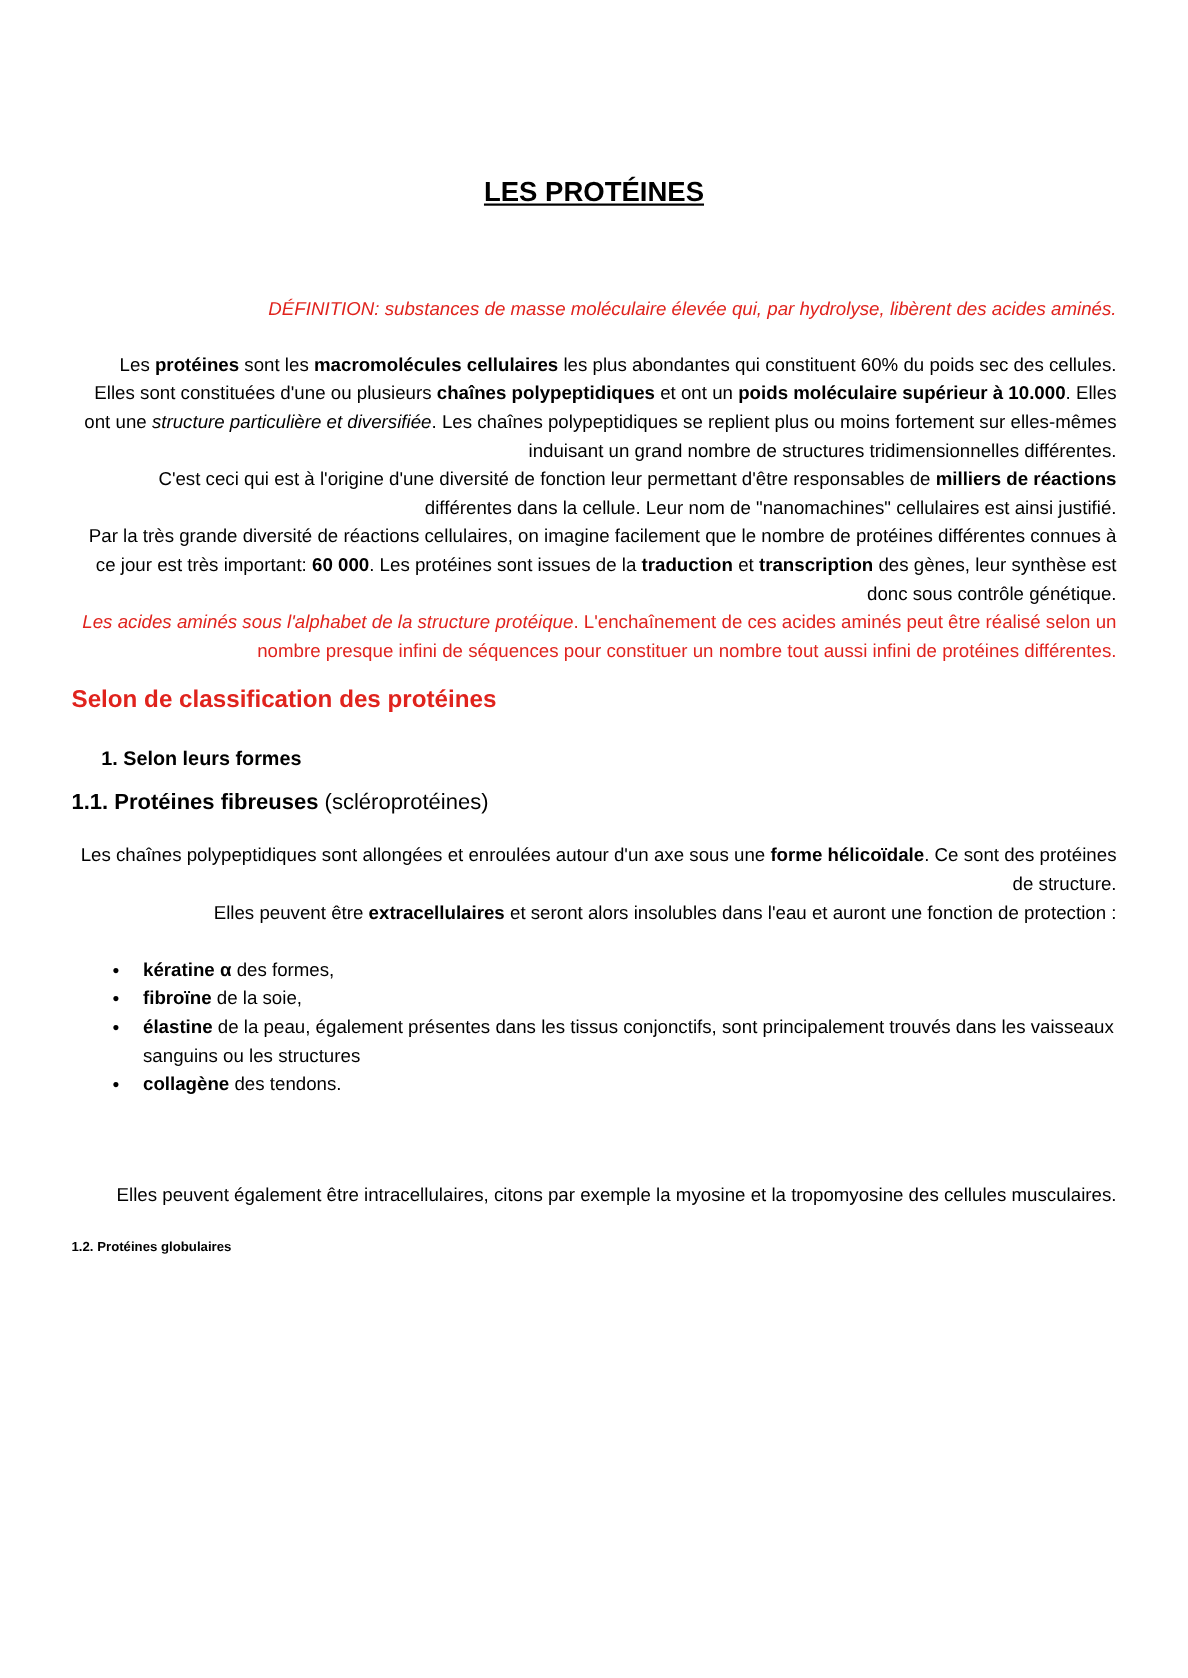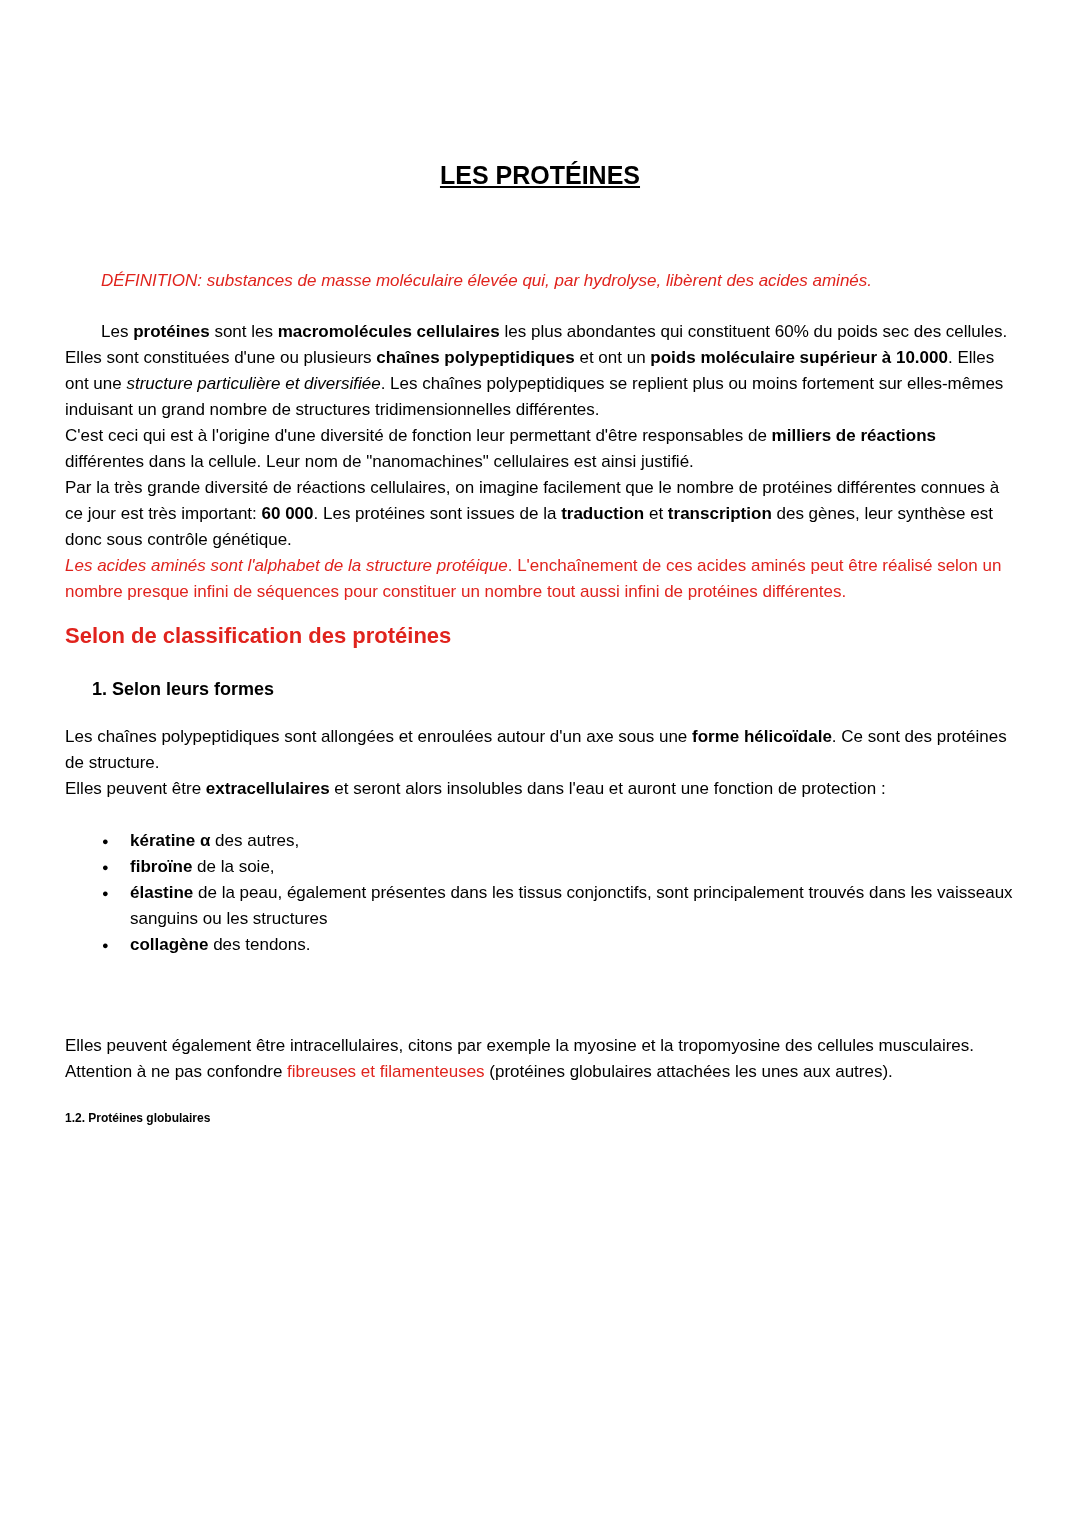--- a/index.html
+++ b/index.html
@@ -25,21 +25,21 @@
     overflow:hidden;
   }
   .doc-title{
     margin-top:160px;
     font-size:25px;
     line-height:30px;
     font-weight:bold;
     text-align:center;
     text-decoration:underline;
   }
-  p{margin:0;}
+  p{margin:0;text-align:right;}
   .p-definition{
     margin-top:78px;
     text-indent:36px;
     color:var(--red);
     font-style:italic;
   }
   .p-intro{
     margin-top:25px;
     text-indent:36px;
   }
@@ -102,37 +102,37 @@
   <p class="p-definition"><span>DÉFINITION: substances de masse moléculaire élevée qui, par hydrolyse, libèrent des acides aminés.</span></p>
 
   <p class="p-intro"><span>Les </span><span class="run-b">protéines</span><span> sont les </span><span class="run-b">macromolécules cellulaires</span><span> les plus abondantes qui constituent 60% du poids sec des cellules.</span></p>
 
   <p><span>Elles sont constituées d'une ou plusieurs </span><span class="run-b">chaînes polypeptidiques</span><span> et ont un </span><span class="run-b">poids moléculaire supérieur à 10.000</span><span>.  Elles ont une </span><span class="run-i">structure particulière et diversifiée</span><span>. Les chaînes polypeptidiques se replient plus ou moins fortement sur elles-mêmes induisant un grand nombre de structures tridimensionnelles différentes.</span></p>
 
   <p><span>C'est ceci qui est à l'origine d'une diversité de fonction leur permettant d'être responsables de </span><span class="run-b">milliers de réactions</span><span> différentes dans la cellule. Leur nom de "nanomachines" cellulaires est ainsi justifié.</span></p>
 
   <p><span>Par la très grande diversité de réactions cellulaires, on imagine facilement que le nombre de protéines différentes connues à ce jour est très important: </span><span class="run-b">60 000</span><span>. Les protéines sont issues de la </span><span class="run-b">traduction</span><span> et </span><span class="run-b">transcription</span><span> des gènes, leur synthèse est donc sous contrôle génétique.</span></p>
 
-  <p><span class="run-i run-r">Les acides aminés sont l'alphabet de la structure protéique</span><span class="run-r">. L'enchaînement de ces acides aminés peut être réalisé selon un nombre presque infini de séquences pour constituer un nombre tout aussi infini de protéines différentes.</span></p>
+  <p><span class="run-i run-r">Les acides aminés sous l'alphabet de la structure protéique</span><span class="run-r">. L'enchaînement de ces acides aminés peut être réalisé selon un nombre presque infini de séquences pour constituer un nombre tout aussi infini de protéines différentes.</span></p>
 
   <h2 class="h-modes">Selon de classification des protéines</h2>
 
   <h3 class="h-forms">1. Selon leurs formes</h3>
 
+  <h3 class="h-fibrous"><span class="run-b">1.1. Protéines fibreuses </span><span>(scléroprotéines)</span></h3>
 
   <p class="p-fibrous-desc"><span>Les chaînes polypeptidiques sont allongées et enroulées autour d'un axe sous une </span><span class="run-b">forme hélicoïdale</span><span>. Ce sont des protéines de structure.</span></p>
 
   <p><span>Elles peuvent être </span><span class="run-b">extracellulaires</span><span> et seront alors insolubles dans l'eau et auront une fonction de protection :</span></p>
 
   <ul class="example-list">
-    <li><span class="run-b">kératine α</span><span> des autres,</span></li>
+    <li><span class="run-b">kératine α</span><span> des formes,</span></li>
     <li><span class="run-b">fibroïne</span><span> de la soie,</span></li>
     <li><span class="run-b">élastine</span><span> de la peau, également présentes dans les tissus conjonctifs, sont principalement trouvés dans les vaisseaux sanguins ou les structures</span></li>
     <li><span class="run-b">collagène</span><span> des tendons.</span></li>
   </ul>
 
   <p class="p-intracellular"><span>Elles peuvent également être intracellulaires, citons par exemple la myosine et la tropomyosine des cellules musculaires.</span></p>
 
-  <p><span>Attention à ne pas confondre </span><span class="run-r">fibreuses et filamenteuses</span><span> (protéines globulaires attachées les unes aux autres).</span></p>
 
   <h3 class="h-globular">1.2. Protéines globulaires</h3>
 
 </div>
 
 </body></html>

